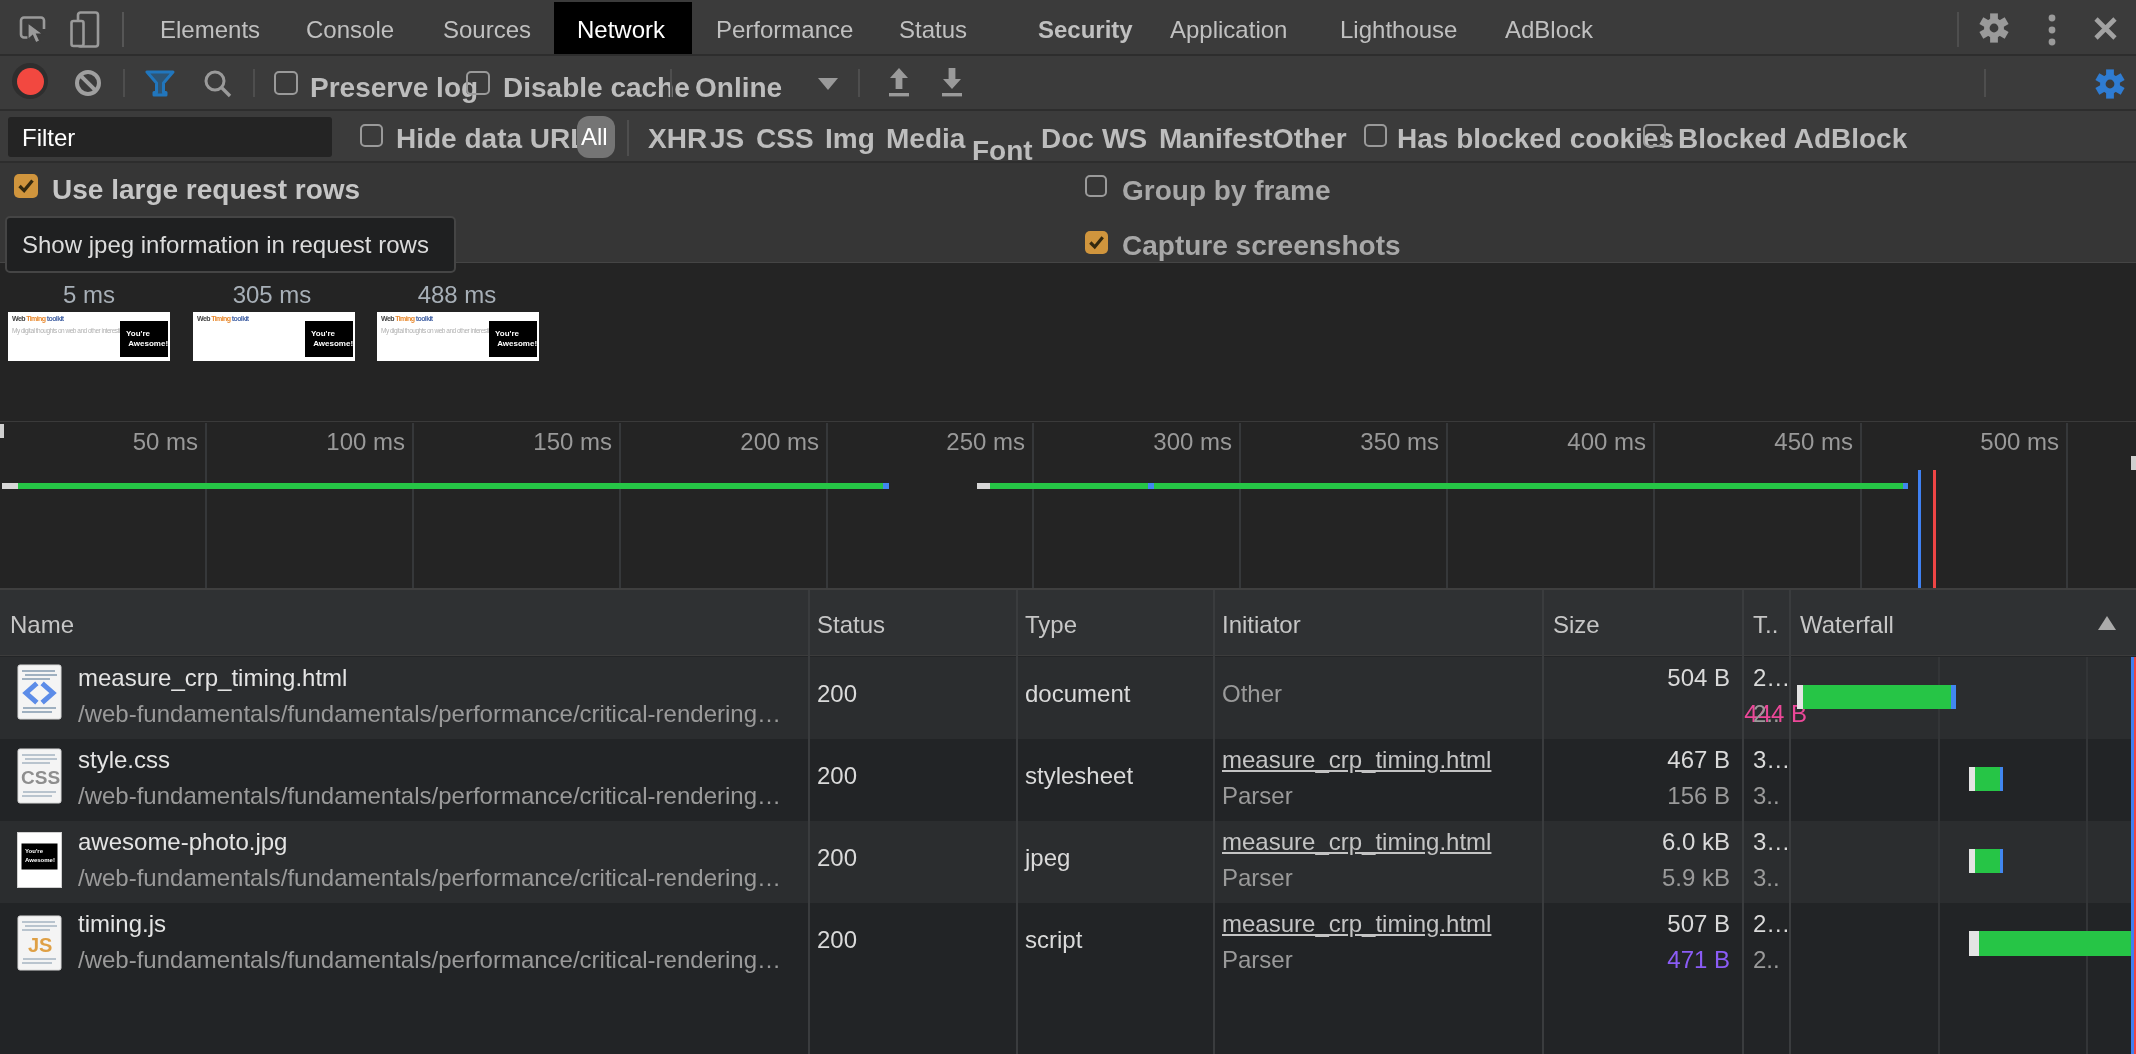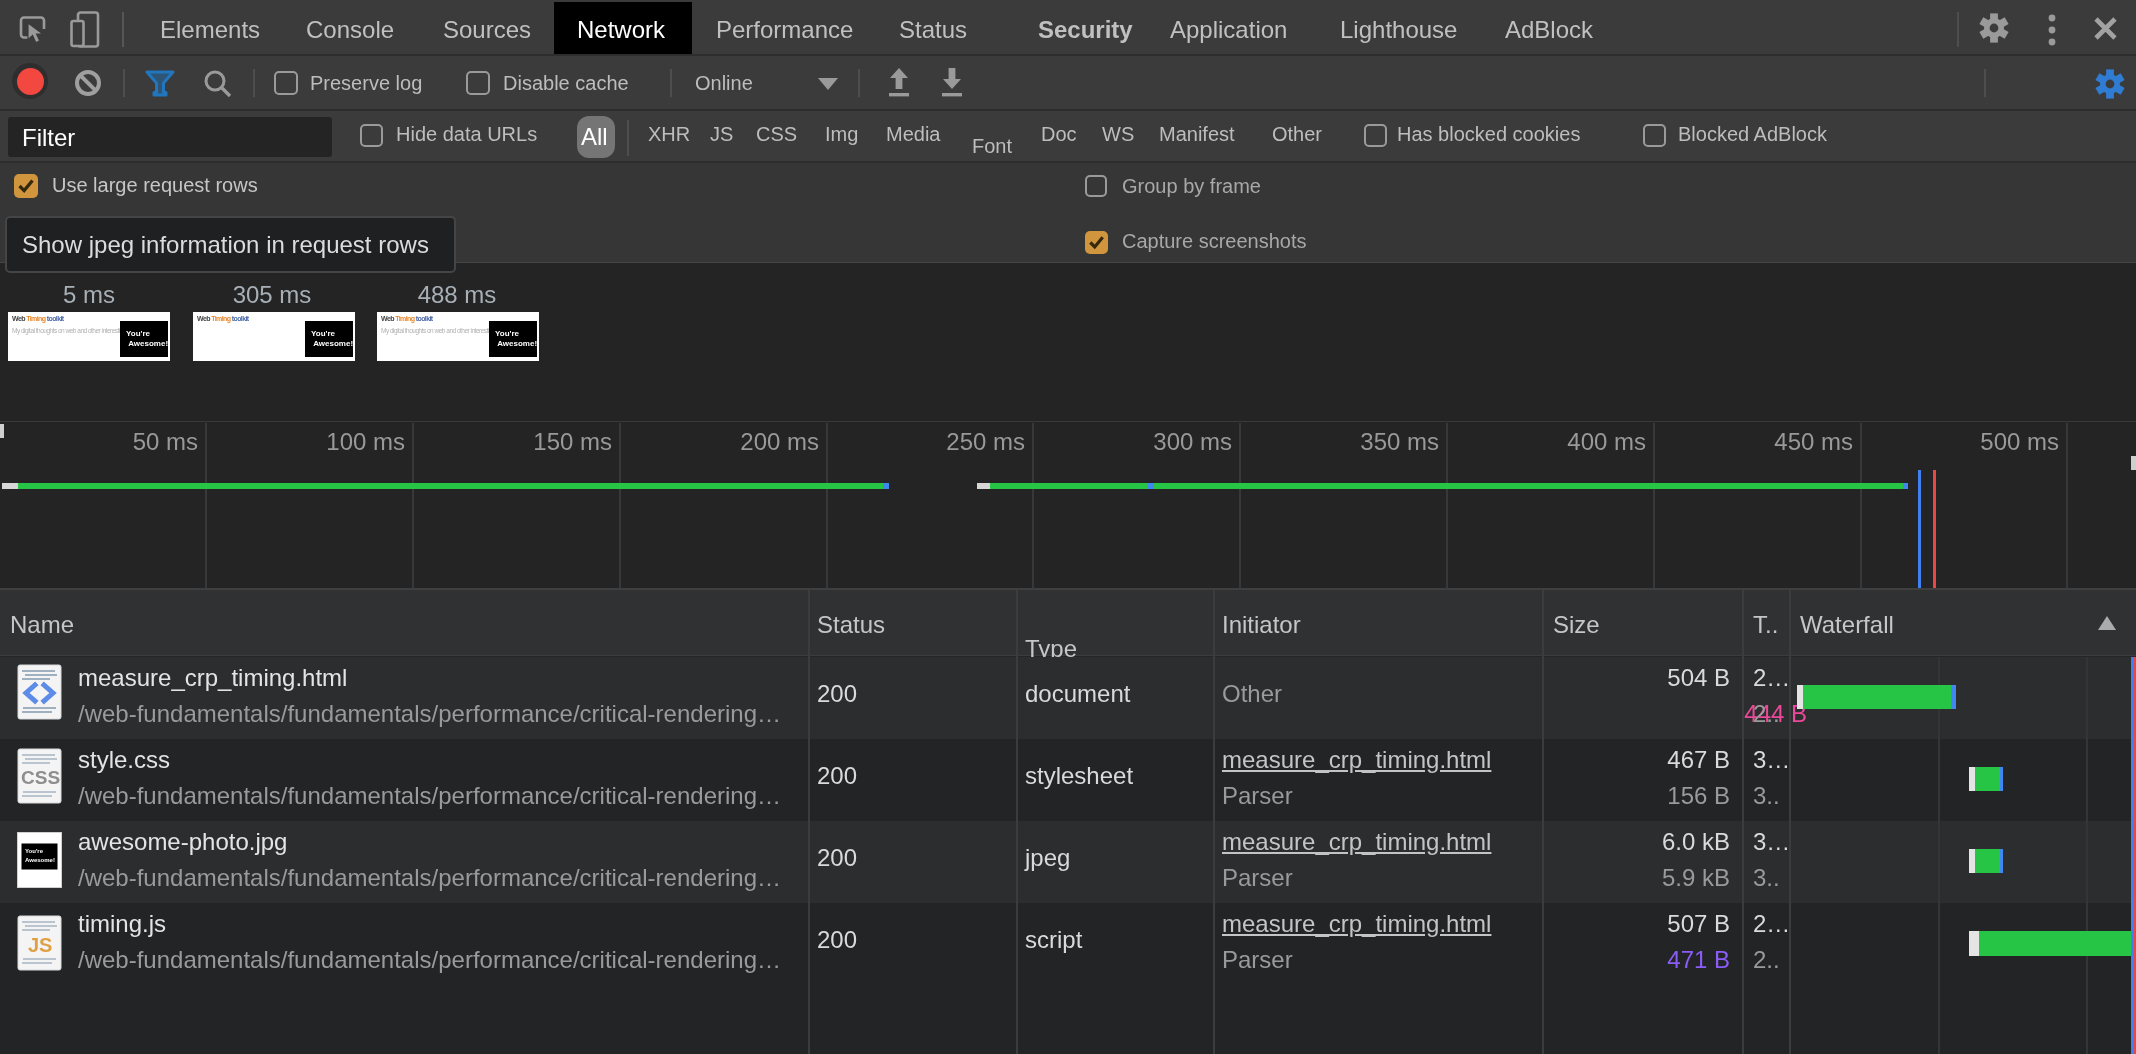--- a/index.html
+++ b/index.html
@@ -5,21 +5,21 @@
   * { margin:0; padding:0; box-sizing:border-box; }
   html,body { width:2136px; height:1054px; background:#232527; overflow:hidden; }
   body { font-family:"Liberation Sans", sans-serif; }
   .abs { position:absolute; white-space:nowrap; }
   #root { position:relative; width:2136px; height:1054px; background:#232527; overflow:hidden; }
   .tab { font-size:24px; color:#c0c0c0; }
   .t24 { font-size:24px; }
   .sepv { width:2px; background:#565656; }
   .cb { width:24px; height:24px; border:2px solid #9a9a9a; border-radius:5px; background:transparent; }
   .cbc { width:26px; height:26px; border-radius:5px; background:#d0953d; }
-  .lbl { font-size:20px; color:#bdbdbd; }
+  .lbl { font-size:28px; color:#bdbdbd;font-weight:bold; }
   .colborder { width:2px; background:#3a3c3e; }
   .gridline { width:2px; background:#36383a; }
   .wfline { width:2px; background:#333537; }
 </style>
 </head>
 <body>
 <div id="root">
 
   <div class="abs" style="left:0;top:0;width:2136px;height:54px;background:#3b3b3b;"></div>
   <div class="abs" style="left:0;top:54px;width:2136px;height:2px;background:#2d2d2d;"></div>
@@ -226,21 +226,21 @@
 
   <div class="abs" style="left:1918px;top:470px;width:3px;height:118px;background:#3f81f2;"></div>
   <div class="abs" style="left:1933px;top:470px;width:3px;height:118px;background:#ee4545;"></div>
 
   <div class="abs" style="left:0;top:424px;width:4px;height:14px;background:#cfcfcf;"></div>
   <div class="abs" style="left:2131px;top:456px;width:5px;height:14px;background:#cfcfcf;"></div>
 
   <div class="abs" style="left:0;top:590px;width:2136px;height:66px;background:#2f3133;border-bottom:1px solid #3c3c3c;"></div>
   <span class="abs t24" style="left:10px;top:611px;color:#c6c6c6;">Name</span>
   <span class="abs t24" style="left:817px;top:611px;color:#c6c6c6;">Status</span>
-  <span class="abs t24" style="left:1025px;top:611px;color:#c6c6c6;margin-top:24px;">Type</span>
+  <span class="abs t24" style="left:1025px;top:611px;color:#c6c6c6;">Type</span>
   <span class="abs t24" style="left:1222px;top:611px;color:#c6c6c6;">Initiator</span>
   <span class="abs t24" style="left:1553px;top:611px;color:#c6c6c6;">Size</span>
   <span class="abs t24" style="left:1753px;top:611px;color:#c6c6c6;">T..</span>
   <span class="abs t24" style="left:1800px;top:611px;color:#c6c6c6;">Waterfall</span>
   <div class="abs" style="left:2098px;top:616px;width:0;height:0;border-left:9px solid transparent;border-right:9px solid transparent;border-bottom:14px solid #ababab;"></div>
 
   <div class="abs" style="left:0;top:657px;width:2136px;height:397px;background:#222426;"></div>
   <div class="abs" style="left:0;top:657px;width:2136px;height:82px;background:#2b2d2f;"></div>
   <div class="abs" style="left:0;top:821px;width:2136px;height:82px;background:#2b2d2f;"></div>
 

